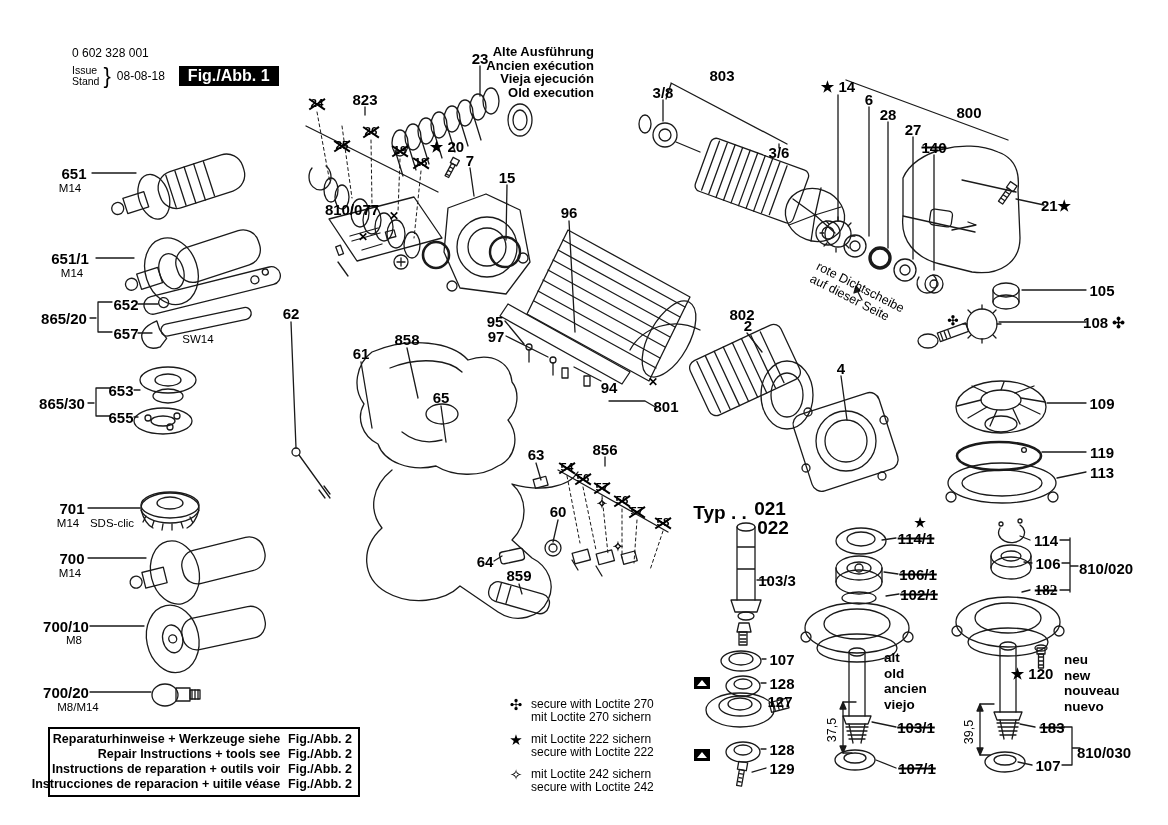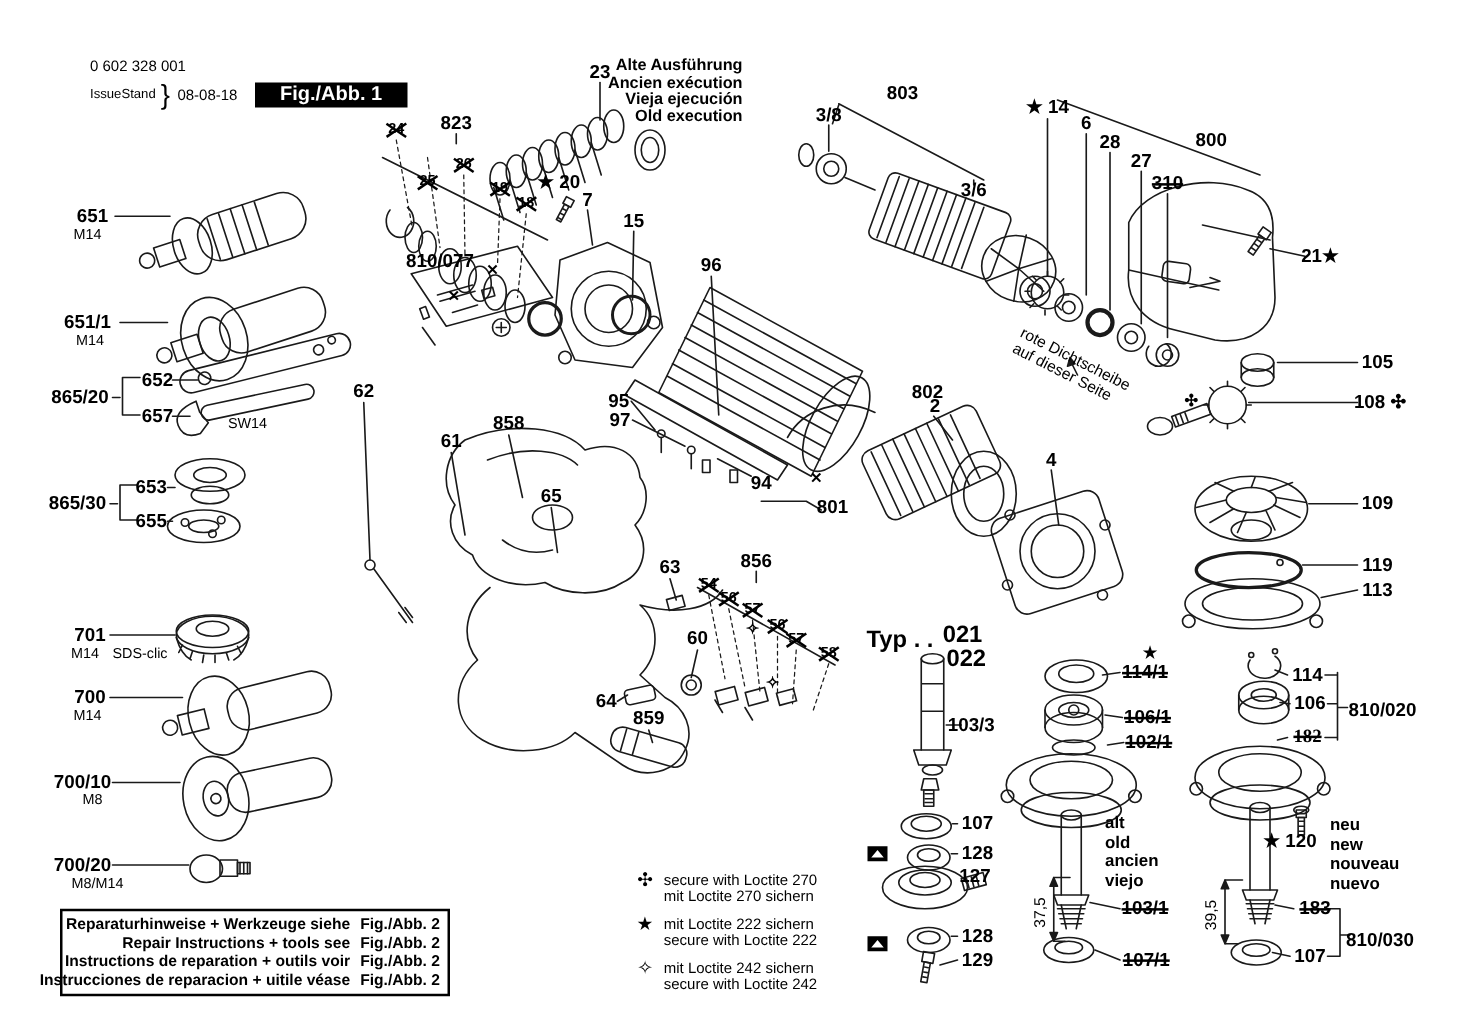--- a/index.html
+++ b/index.html
@@ -28,23 +28,23 @@
   #changes-note{left:366px;top:734px}
   #legend{position:absolute;left:508px;top:698px;z-index:3}
   .lrow{display:flex;gap:7px;align-items:flex-start;margin-bottom:8px;font-size:12px;line-height:1.12}
   .lsym{font-size:15px;line-height:.9;width:16px;text-align:center}
   #repair-box{position:absolute;left:48px;top:727px;width:296px;border:2px solid #000;
               padding:3px 6px;font-weight:700;font-size:12.5px;line-height:1.2;z-index:3;background:#fff}
   .rrow{display:flex;justify-content:flex-end;gap:8px;white-space:nowrap}
   #hdr{position:absolute;left:72px;top:46px;z-index:3;font-size:12px}
   #hdr .pn{margin-bottom:3px}
   #hdr .row{display:flex;align-items:center;gap:4px}
-  #hdr .is{display:flex;flex-direction:row;font-size:10.5px;line-height:1.05}
+  #hdr .is{display:flex;flex-direction:column;font-size:10.5px;line-height:1.05}
   #hdr .brace{font-size:22px;font-weight:300;margin-right:2px}
-  #hdr .badge{background:#000;color:#fff;font-weight:700;font-size:16px;padding:1px 20px;margin-left:10px}
+  #hdr .badge{background:#000;color:#fff;font-weight:700;font-size:16px;padding:1px 9px;margin-left:10px}
 </style>
 </head>
 <body>
 
 <div id="stage">
 
   <svg width="1168" height="825" viewBox="0 0 1168 825" stroke="#1a1a1a" fill="none" stroke-width="1.3" stroke-linecap="round" stroke-linejoin="round">
 
     <g transform="rotate(-18 190 185)">
       <rect x="158" y="166" width="88" height="38" rx="17"></rect>
@@ -532,21 +532,21 @@
       <div class="co main" style="left: 666px; top: 406px; transform: translate(-50%, -50%);">801</div>
       <div class="co main" style="left: 480px; top: 58px; transform: translate(-50%, -50%);">23</div>
       <div class="co main" style="left: 722px; top: 75px; transform: translate(-50%, -50%);">803</div>
       <div class="co main" style="left: 663px; top: 92px; transform: translate(-50%, -50%);">3/8</div>
       <div class="co main" style="left: 779px; top: 152px; transform: translate(-50%, -50%);">3/6</div>
       <div class="co main" style="left: 838px; top: 86px; transform: translate(-50%, -50%);">★ 14</div>
       <div class="co main" style="left: 869px; top: 99px; transform: translate(-50%, -50%);">6</div>
       <div class="co main" style="left: 888px; top: 114px; transform: translate(-50%, -50%);">28</div>
       <div class="co main" style="left: 913px; top: 129px; transform: translate(-50%, -50%);">27</div>
       <div class="co main" style="left: 969px; top: 112px; transform: translate(-50%, -50%);">800</div>
-      <div class="co struck" style="left: 934px; top: 147px; transform: translate(-50%, -50%);">310</div>
+      <div class="co struck" style="left: 934px; top: 147px; transform: translate(-50%, -50%);">140</div>
       <div class="co main" style="left: 1056px; top: 205px; transform: translate(-50%, -50%); text-align: center;">21★</div>
       <div class="co main" style="left: 1102px; top: 290px; transform: translate(-50%, -50%);">105</div>
       <div class="co main" style="left: 1104px; top: 322px; transform: translate(-50%, -50%);">108 ✣</div>
       <div class="co sym" style="left: 953px; top: 320px; transform: translate(-50%, -50%);">✣</div>
       <div class="co main" style="left: 1102px; top: 403px; transform: translate(-50%, -50%);">109</div>
       <div class="co main" style="left: 1102px; top: 452px; transform: translate(-50%, -50%);">119</div>
       <div class="co main" style="left: 1102px; top: 472px; transform: translate(-50%, -50%);">113</div>
       <div class="co main" style="left: 742px; top: 294px; transform: translate(-50%, -50%); margin-top: 20px;">802</div>
       <div class="co main" style="left: 748px; top: 325px; transform: translate(-50%, -50%);">2</div>
       <div class="co main" style="left: 841px; top: 368px; transform: translate(-50%, -50%);">4</div>

